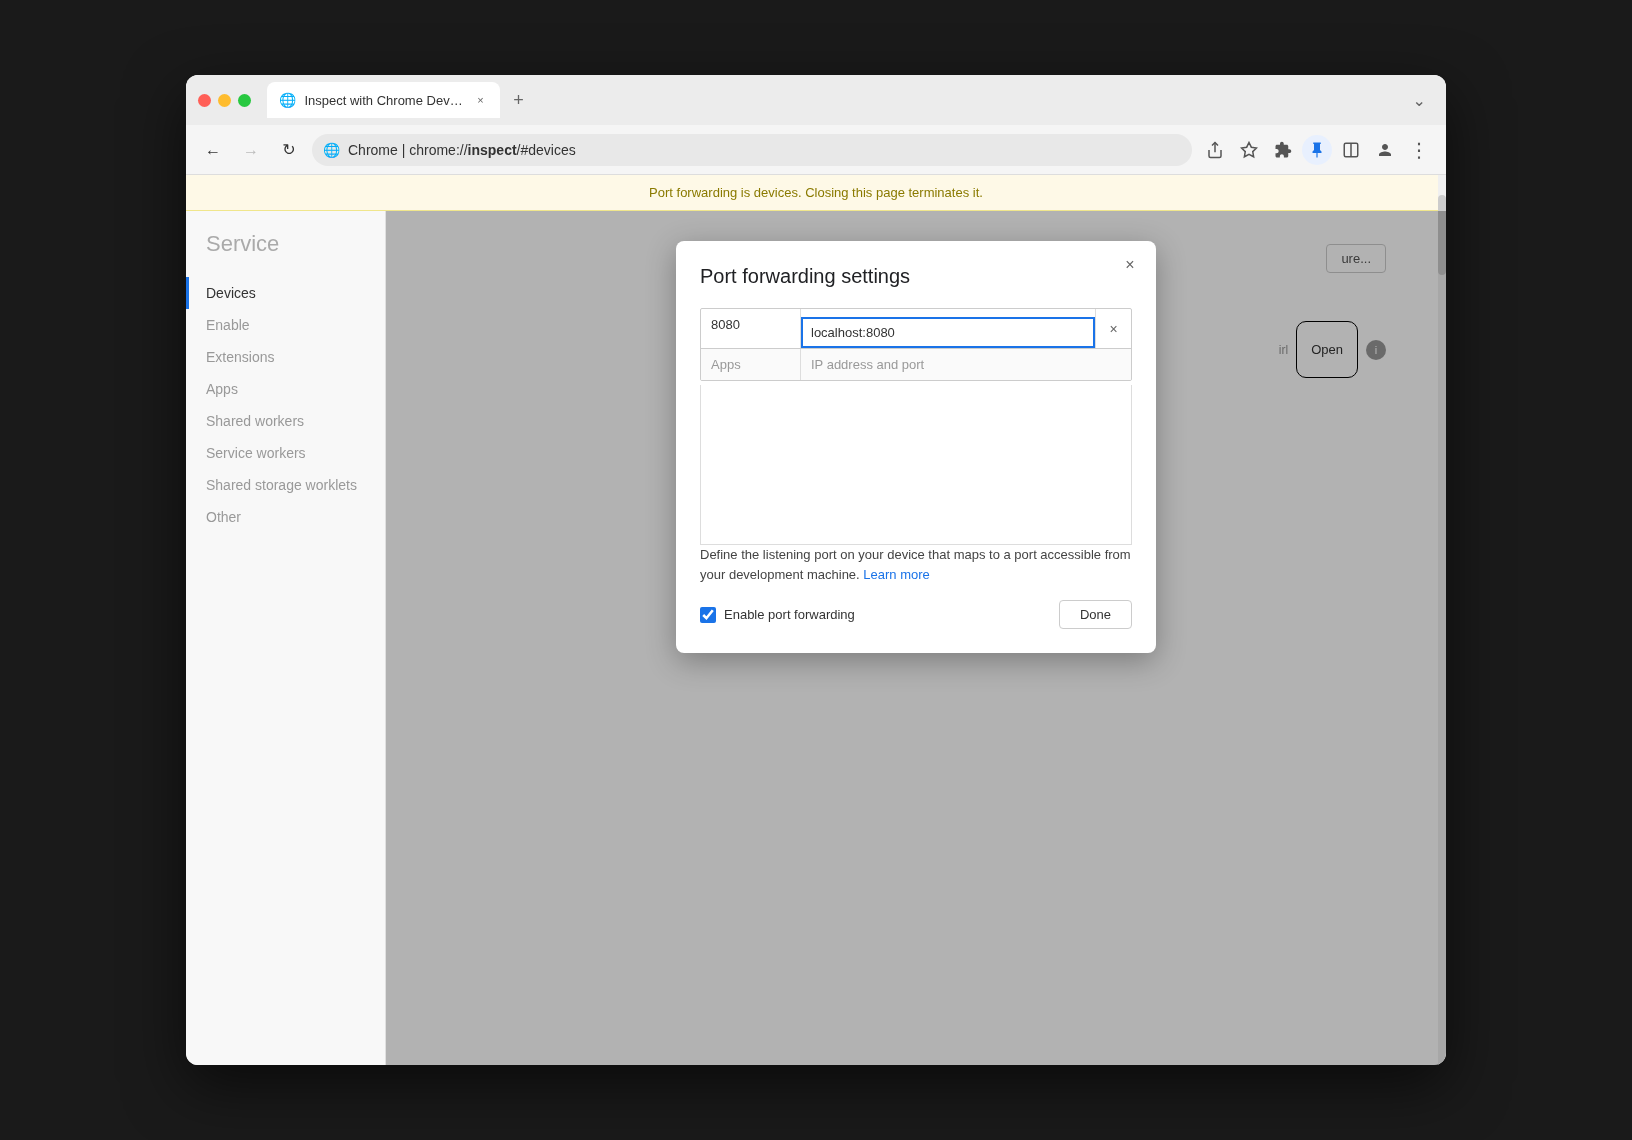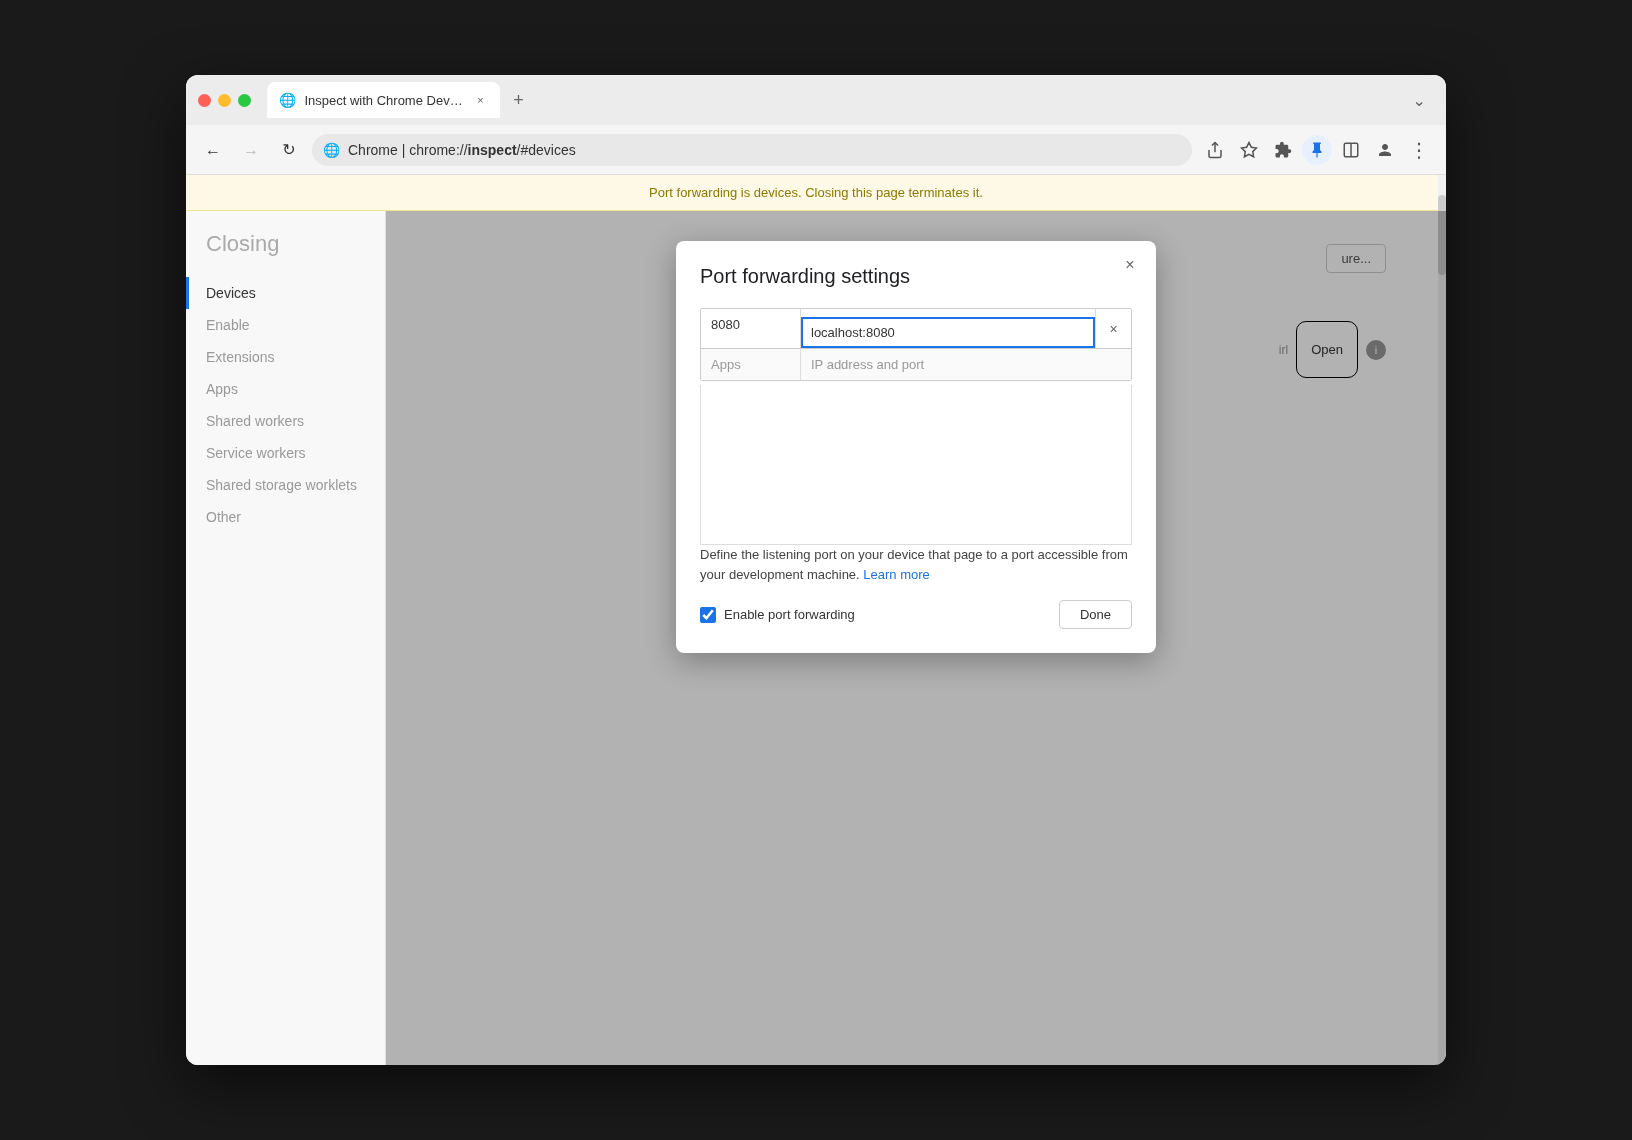--- a/index.html
+++ b/index.html
@@ -451,21 +451,21 @@
 
   <div class="page-content">
 
     <div class="port-forwarding-banner">
       <span>Port forwarding is devices. Closing this page terminates it.</span>
     </div>
 
     <div class="main-area">
 
       <div class="sidebar">
-        <div class="sidebar-title">Closing</div>
+        <div class="sidebar-title">Service</div>
         <div class="sidebar-item active">Devices</div>
         <div class="sidebar-item">Enable</div>
         <div class="sidebar-item">Extensions</div>
         <div class="sidebar-item">Apps</div>
         <div class="sidebar-item">Shared workers</div>
         <div class="sidebar-item">Service workers</div>
         <div class="sidebar-item">Shared storage worklets</div>
         <div class="sidebar-item">Other</div>
       </div>
 
@@ -499,21 +499,21 @@
 
               <div class="pf-placeholder-row">
                 <div class="pf-placeholder-port">Apps</div>
                 <div class="pf-placeholder-addr">IP address and port</div>
               </div>
             </div>
 
             <div class="pf-empty-area"></div>
 
             <p class="modal-description">
-              <span>Define the listening port on your device that page to a port accessible from your development machine.</span>
+              <span>Define the listening port on your device that maps to a port accessible from your development machine.</span>
               <span> </span>
               <a href="#">Learn more</a>
             </p>
 
             <div class="modal-footer">
               <label class="checkbox-label">
                 <input type="checkbox" checked="" style="">
                 <span>Enable port forwarding</span>
               </label>
               <button class="done-btn">Done</button>

